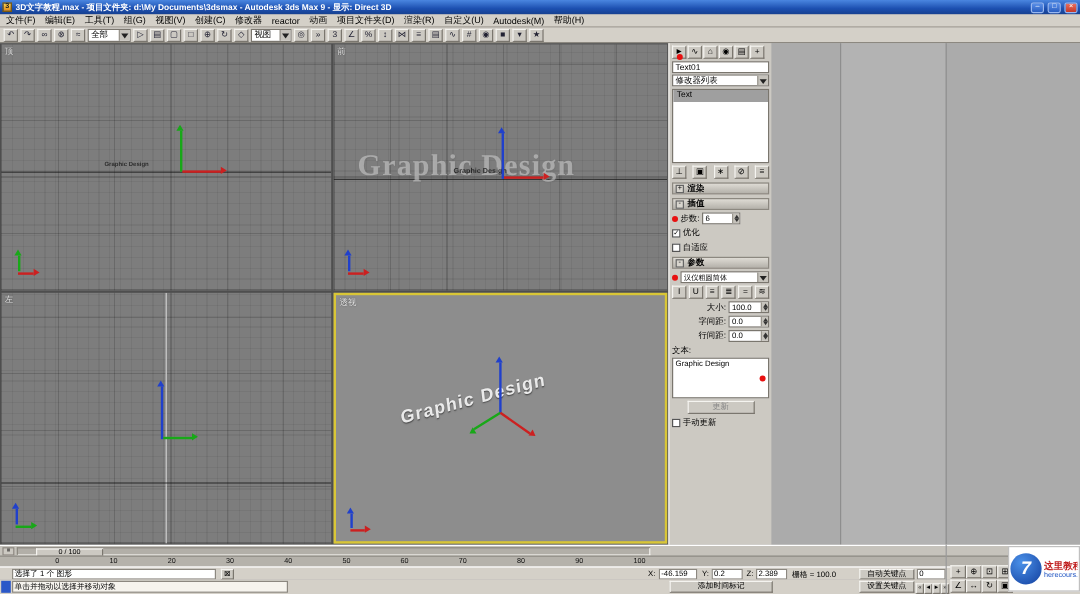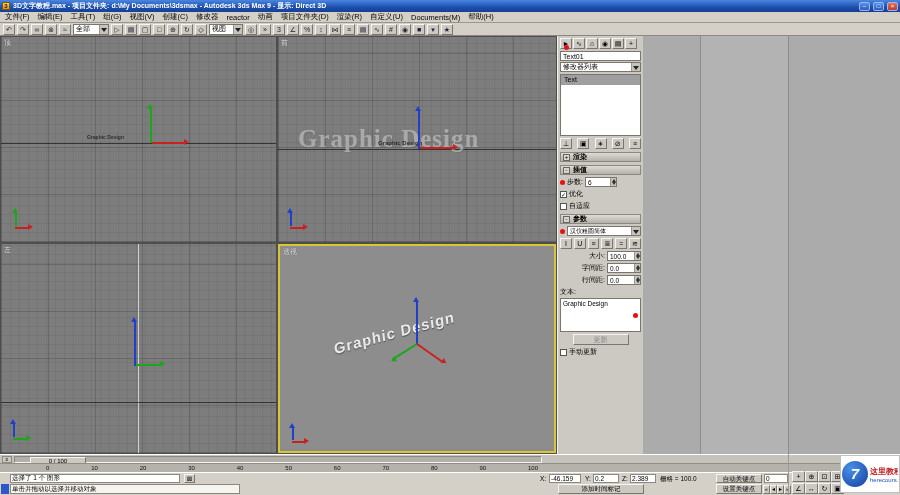--- a/index.html
+++ b/index.html
@@ -115,21 +115,21 @@
       <span>工具(T)</span>
       <span>组(G)</span>
       <span>视图(V)</span>
       <span>创建(C)</span>
       <span>修改器</span>
       <span>reactor</span>
       <span>动画</span>
       <span>项目文件夹(D)</span>
       <span>渲染(R)</span>
       <span>自定义(U)</span>
-      <span>Documents(M)</span>
+      <span>Autodesk(M)</span>
       <span>帮助(H)</span>
     </div>
 
   <div class="abs toolbar">
     <div class="grp">
 
     <span class="tbi">↶</span>
         <span class="tbi">↷</span>
         <span class="tbi">∞</span>
         <span class="tbi">⊗</span>

